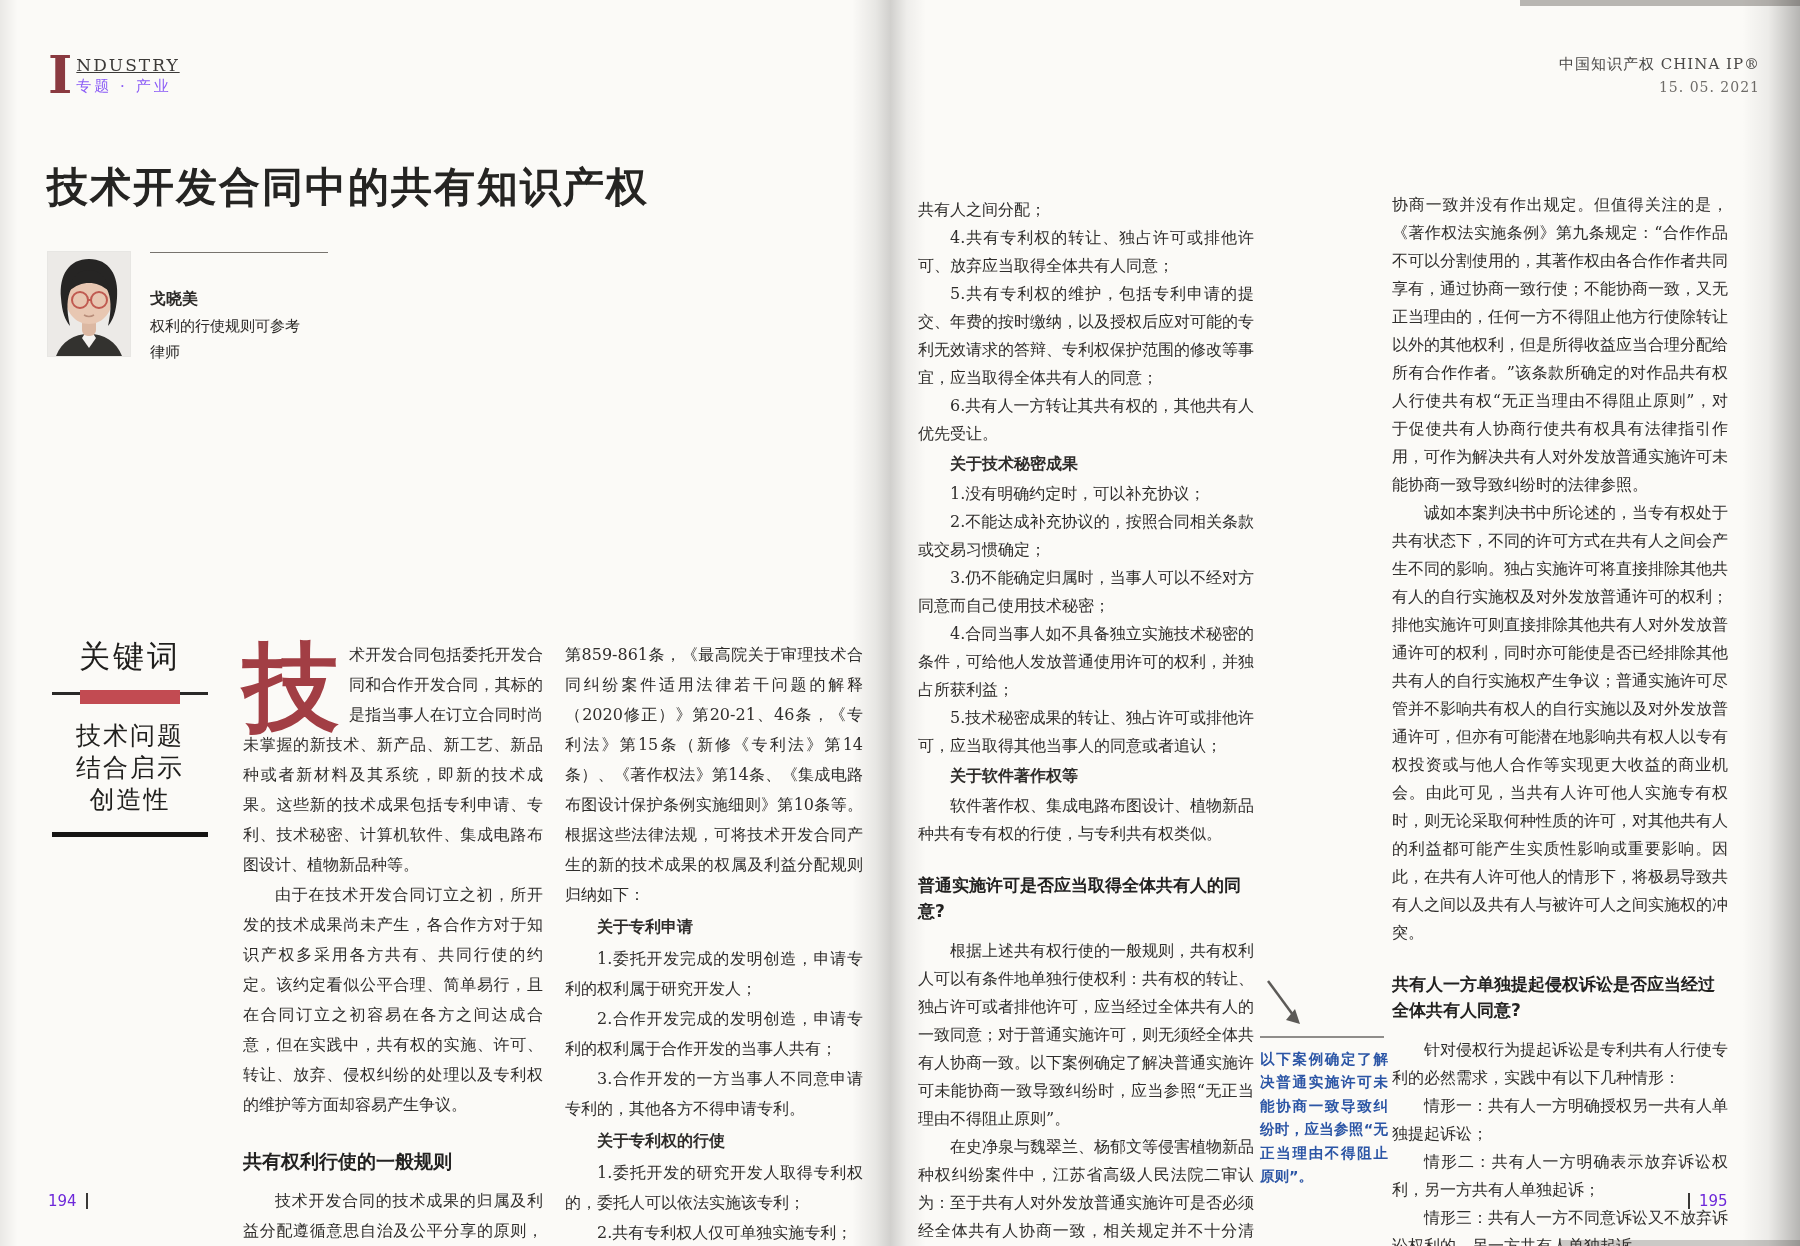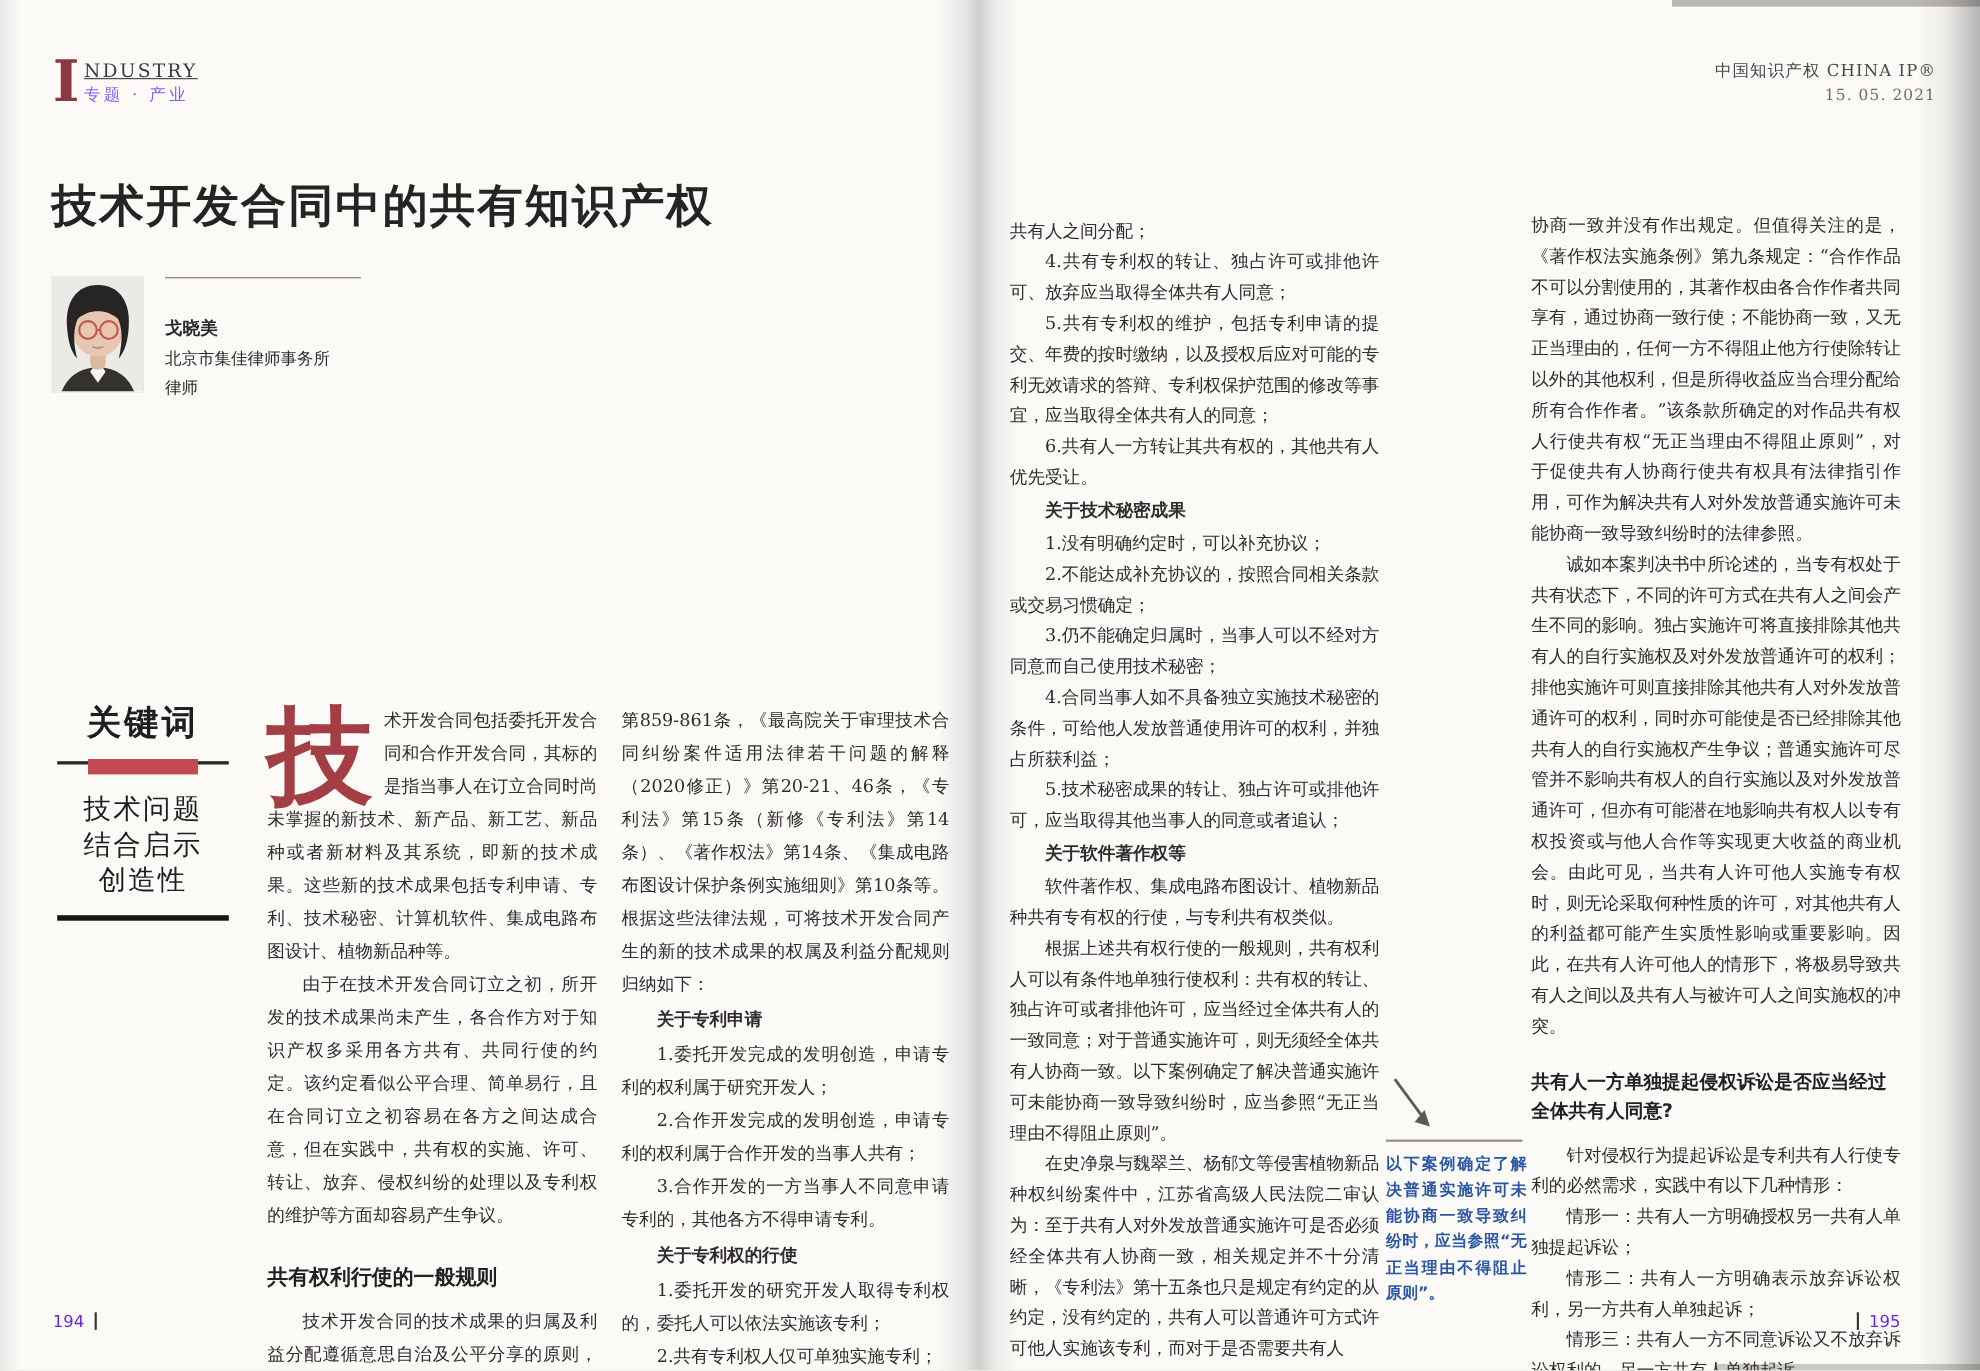--- a/index.html
+++ b/index.html
@@ -27,21 +27,21 @@
   #article-title{left:47px;top:160px;font-size:41px;font-weight:bold;letter-spacing:2px;color:#252422;}
 
   
   #author{left:48px;top:252px;display:flex;gap:20px;}
   #author .photo{width:82px;height:104px;flex:0 0 auto;box-shadow:0 0 0 1px rgba(0,0,0,0.08);}
   #author .info{border-top:1px solid #77736e;width:178px;padding-top:32px;font-size:15px;line-height:1.75;color:#2c2a28;}
   #author .name{font-weight:bold;font-size:16px;}
 
   
   #keywords{left:52px;top:636px;width:156px;text-align:center;}
-  #keywords .kw-head{font-size:31px;font-weight:bold;letter-spacing:3px;color:#1f1e1c;}
+  #keywords .kw-head{font-size:31px;font-weight:normal;letter-spacing:3px;color:#1f1e1c;}
   #keywords .kw-rule{position:relative;height:16px;margin-top:12px;}
   #keywords .kw-rule .line{position:absolute;left:0;right:0;top:2px;height:3px;background:#2a2928;}
   #keywords .kw-rule .redbar{position:absolute;left:28px;top:0;width:100px;height:14px;background:#c24b52;}
   #keywords .kw-items{margin-top:14px;font-size:25px;line-height:32px;letter-spacing:2px;color:#1f1e1c;}
   #keywords .kw-bottom{height:5px;background:#161514;margin-top:16px;}
 
   
   .col{position:absolute;text-align:justify;font-size:16px;}
   #col-l1{left:243px;top:640px;width:300px;line-height:30px;}
   #col-l2{left:565px;top:640px;width:298px;line-height:30px;}
@@ -107,21 +107,21 @@
           <g stroke="#c05a50" stroke-width="2" fill="none">
             <circle cx="32" cy="48" r="8"></circle>
               <circle cx="51" cy="48" r="8"></circle>
               <path d="M40 48 L43 48"></path>
           </g>
           <path d="M36 63 Q41 66 46 63" stroke="#b88d7a" stroke-width="1.5" fill="none"></path>
         </svg>
       </span>
       <span class="info">
         <span class="name" style="display:block">戈晓美</span>
-        <span style="display:block">北京市集佳律师事务所</span>
+        <span style="display:block">权利的行使规则可参考</span>
         <span style="display:block">律师</span>
       </span>
     </div>
 
     <div class="abs" id="keywords">
       <div class="kw-head">关键词</div>
       <div class="kw-rule">
         <span class="line"></span>
           <span class="redbar"></span>
       </div>
@@ -172,20 +172,21 @@
       <p>5.共有专利权的维护，包括专利申请的提交、年费的按时缴纳，以及授权后应对可能的专利无效请求的答辩、专利权保护范围的修改等事宜，应当取得全体共有人的同意；</p>
       <p>6.共有人一方转让其共有权的，其他共有人优先受让。</p>
       <div class="minihead">关于技术秘密成果</div>
       <p>1.没有明确约定时，可以补充协议；</p>
       <p>2.不能达成补充协议的，按照合同相关条款或交易习惯确定；</p>
       <p>3.仍不能确定归属时，当事人可以不经对方同意而自己使用技术秘密；</p>
       <p>4.合同当事人如不具备独立实施技术秘密的条件，可给他人发放普通使用许可的权利，并独占所获利益；</p>
       <p>5.技术秘密成果的转让、独占许可或排他许可，应当取得其他当事人的同意或者追认；</p>
       <div class="minihead">关于软件著作权等</div>
       <p>软件著作权、集成电路布图设计、植物新品种共有专有权的行使，与专利共有权类似。</p>
+      <div class="sechead">普通实施许可是否应当取得全体共有人的同意?</div>
       <p>根据上述共有权行使的一般规则，共有权利人可以有条件地单独行使权利：共有权的转让、独占许可或者排他许可，应当经过全体共有人的一致同意；对于普通实施许可，则无须经全体共有人协商一致。以下案例确定了解决普通实施许可未能协商一致导致纠纷时，应当参照“无正当理由不得阻止原则”。</p>
       <p>在史净泉与魏翠兰、杨郁文等侵害植物新品种权纠纷案件中，江苏省高级人民法院二审认为：至于共有人对外发放普通实施许可是否必须经全体共有人协商一致，相关规定并不十分清晰，《专利法》第十五条也只是规定有约定的从约定，没有约定的，共有人可以普通许可方式许可他人实施该专利，而对于是否需要共有人</p>
     </div>
 
     <div class="col" id="col-r2">
       <p class="noindent">协商一致并没有作出规定。但值得关注的是，《著作权法实施条例》第九条规定：“合作作品不可以分割使用的，其著作权由各合作作者共同享有，通过协商一致行使；不能协商一致，又无正当理由的，任何一方不得阻止他方行使除转让以外的其他权利，但是所得收益应当合理分配给所有合作作者。”该条款所确定的对作品共有权人行使共有权“无正当理由不得阻止原则”，对于促使共有人协商行使共有权具有法律指引作用，可作为解决共有人对外发放普通实施许可未能协商一致导致纠纷时的法律参照。</p>
       <p>诚如本案判决书中所论述的，当专有权处于共有状态下，不同的许可方式在共有人之间会产生不同的影响。独占实施许可将直接排除其他共有人的自行实施权及对外发放普通许可的权利；排他实施许可则直接排除其他共有人对外发放普通许可的权利，同时亦可能使是否已经排除其他共有人的自行实施权产生争议；普通实施许可尽管并不影响共有权人的自行实施以及对外发放普通许可，但亦有可能潜在地影响共有权人以专有权投资或与他人合作等实现更大收益的商业机会。由此可见，当共有人许可他人实施专有权时，则无论采取何种性质的许可，对其他共有人的利益都可能产生实质性影响或重要影响。因此，在共有人许可他人的情形下，将极易导致共有人之间以及共有人与被许可人之间实施权的冲突。</p>
       <div class="sechead">共有人一方单独提起侵权诉讼是否应当经过全体共有人同意?</div>
       <p>针对侵权行为提起诉讼是专利共有人行使专利的必然需求，实践中有以下几种情形：</p>
       <p>情形一：共有人一方明确授权另一共有人单独提起诉讼；</p>

